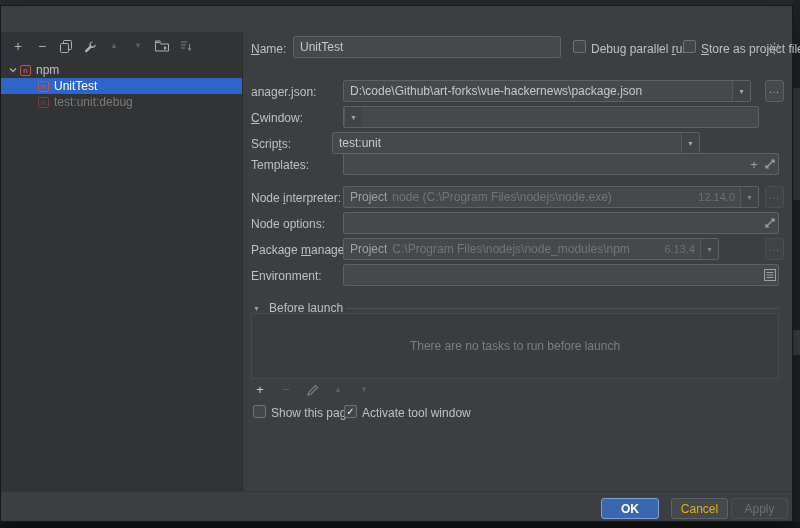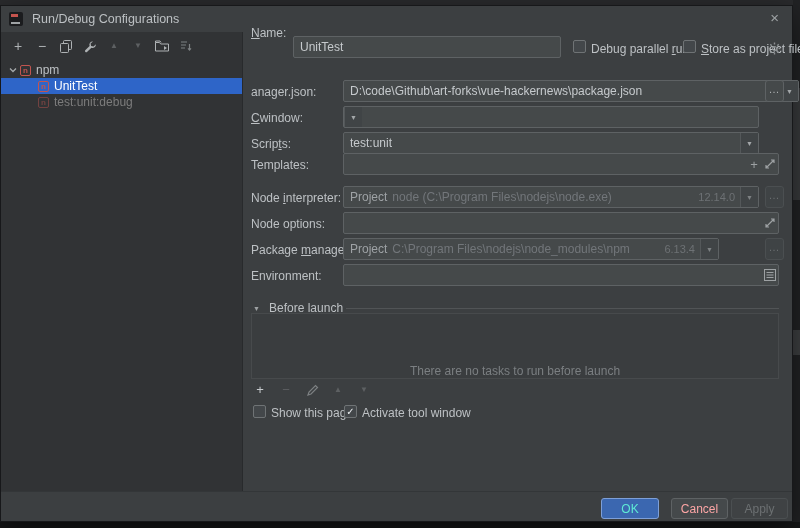--- a/index.html
+++ b/index.html
@@ -60,51 +60,46 @@
   .plus-ic{font-size:13px;}
   .mini-btn{position:absolute;width:19px;height:22px;background:#45494a;border:1px solid #5e6264;border-radius:3px;box-sizing:border-box;color:#abafb1;font-size:11px;text-align:center;line-height:17px;cursor:pointer;letter-spacing:1px;}
   .mini-btn.disabled{color:#696d6f;border-color:#4b4f51;background:#3f4345;}
 
   .cbox{position:absolute;width:13px;height:13px;background:#43474a;border:1px solid #6f7375;border-radius:2px;box-sizing:border-box;text-align:center;line-height:11px;font-size:10px;color:#ecf0f2;cursor:pointer;}
   .gear{position:absolute;cursor:pointer;}
 
   
   .bl-tri{position:absolute;font-size:7px;color:#9da1a3;}
   .bl-line{position:absolute;height:1px;background:#515456;}
-  .bl-panel{position:absolute;background:#3a3d3f;border:1px solid #474a4c;box-sizing:border-box;display:flex;align-items:flex-end;justify-content:center;}
+  .bl-panel{position:absolute;background:#3a3d3f;border:1px solid #474a4c;box-sizing:border-box;display:flex;align-items:center;justify-content:center;}
   .bl-empty{font-size:12px;color:#7b7f82;}
   .bl-toolbar{position:absolute;display:flex;align-items:center;gap:12px;}
   .bl-toolbar .tb-ic{font-size:13px;}
   .bl-toolbar .bright{color:#c7cbce;}
 
   
   .footer-bar{position:absolute;left:0;top:485px;width:100%;height:31px;border-top:1px solid #333638;box-sizing:border-box;}
   .btn{position:absolute;height:21px;border-radius:3px;font-size:12px;display:flex;align-items:center;justify-content:center;box-sizing:border-box;cursor:pointer;}
-  .btn-ok{background:#3b67b0;border:1px solid #7d9fd8;color:#5eead4;}
-  .btn-cancel{background:#45494b;border:1px solid #5e6264;color:#fca5a5;}
+  .btn-ok{background:#3b67b0;border:1px solid #7d9fd8;color:#ffffff;font-weight:bold;}
+  .btn-cancel{background:#45494b;border:1px solid #5e6264;color:#eab308;}
   .btn-apply{background:#3f4244;border:1px solid #4b4f51;color:#6c7072;}
 
   svg{overflow:visible;}
 </style>
 </head>
 <body>
 
 <div class="bg-top"></div>
 <div class="bg-right"></div>
 <div class="bg-right-block1"></div>
 <div class="bg-right-block2"></div>
 <div class="bg-bottom"></div>
 
 <div class="dialog">
 
-  <div class="titlebar">
-    <span class="app-icon"></span>
-    <span class="title-text">Run/Debug Configurations</span>
-    <span class="close-x">×</span>
-  </div>
 
   <div class="left-panel">
     <div class="tree-toolbar">
       <span class="tb-ic">+</span>
       <span class="tb-ic">−</span>
       <span class="tb-ic">
         <svg width="12" height="13" viewBox="0 0 12 13">
             <rect x="3.5" y="0.5" width="8" height="9" rx="1" fill="none" stroke="#aeb2b4"></rect>
             <rect x="0.5" y="3.5" width="8" height="9" rx="1" fill="#313335" stroke="#aeb2b4"></rect>
           </svg>
@@ -146,21 +141,21 @@
         <span>UnitTest</span>
       </div>
       <div class="tree-row dimtext">
         <span class="ind2"></span>
         <span class="npm-ic dim">n</span>
         <span>test:unit:debug</span>
       </div>
     </div>
   </div>
 
-  <span class="lbl" style="left:250px;top:20px"><span class="mn">N</span><span>ame:</span></span>
+  <span class="lbl" style="left:250px;top:36px"><span class="mn">N</span><span>ame:</span></span>
   <div class="field" style="left:292px;top:30px;width:268px">
     <span class="val">UnitTest</span>
   </div>
 
   <span class="cbox" style="left:572px;top:34px"></span>
   <span class="lbl" style="left:590px;top:36px"><span>Debug parallel </span><span class="mn">r</span><span>un</span></span>
 
   <span class="cbox" style="left:682px;top:34px"></span>
   <span class="lbl" style="left:700px;top:36px"><span class="mn">S</span><span>tore as project file</span></span>
   <span class="gear" style="left:767px;top:35px">
@@ -173,33 +168,33 @@
           <path d="M10.5 6.5 h2"></path>
           <path d="M2.3 2.3 l1.4 1.4"></path>
           <path d="M9.3 9.3 l1.4 1.4"></path>
           <path d="M10.7 2.3 l-1.4 1.4"></path>
           <path d="M3.7 9.3 l-1.4 1.4"></path>
         </g>
       </svg>
   </span>
 
   <span class="lbl" style="left:250px;top:79px">anager.json:</span>
-  <div class="field" style="left:342px;top:74px;width:456px">
+  <div class="field" style="left:342px;top:74px;width:408px">
     <span class="val">D:\code\Github\art-forks\vue-hackernews\package.json</span>
     <span class="arrow">▼</span>
   </div>
   <div class="mini-btn" style="left:764px;top:74px">…</div>
 
   <span class="lbl" style="left:250px;top:105px"><span class="mn">C</span><span>window:</span></span>
   <div class="field" style="left:342px;top:100px;width:416px">
     <span class="arrow">▼</span>
   </div>
 
   <span class="lbl" style="left:250px;top:131px"><span>Scrip</span><span class="mn">t</span><span>s:</span></span>
-  <div class="field" style="left:342px;top:126px;width:416px">
+  <div class="field" style="left:331px;top:126px;width:368px">
     <span class="val">test:unit</span>
     <span class="arrow">▼</span>
   </div>
 
   <span class="lbl" style="left:250px;top:152px">Templates:</span>
   <div class="field" style="left:342px;top:147px;width:436px">
     <span class="val"></span>
     <span class="inline-ic plus-ic">+</span>
     <span class="inline-ic">
       <svg width="10" height="10" viewBox="0 0 10 10">

